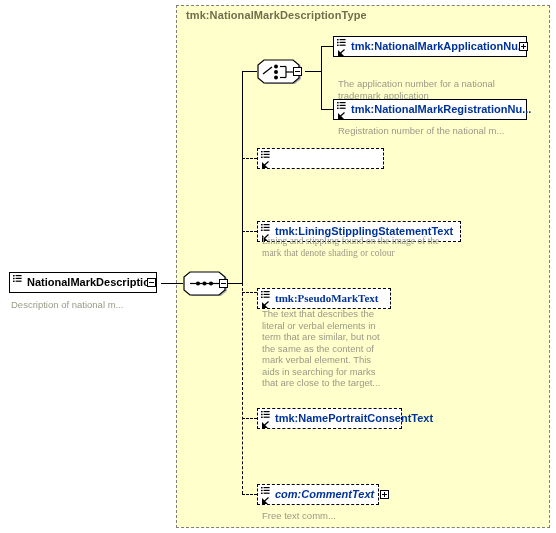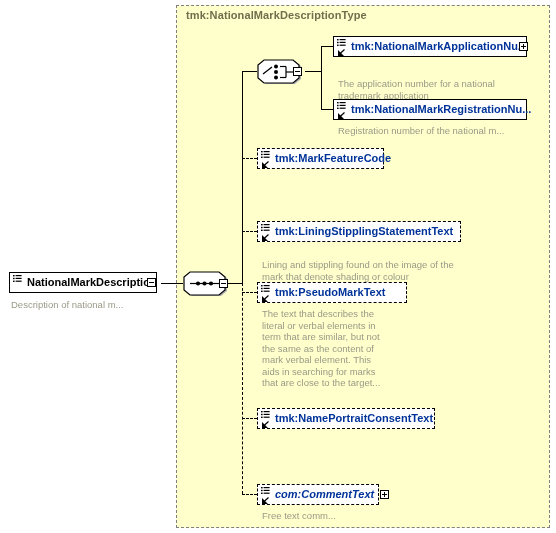--- a/index.html
+++ b/index.html
@@ -259,42 +259,41 @@
     <svg class="elem-icon" viewBox="0 0 13 19">
       <rect x="1" y="1" width="1.6" height="1.4" fill="#000"></rect>
       <rect x="3.6" y="1" width="6" height="1.2" fill="#000"></rect>
       <rect x="1" y="3.8" width="1.6" height="1.4" fill="#000"></rect>
       <rect x="3.6" y="3.8" width="6" height="1.2" fill="#000"></rect>
       <rect x="1" y="6.6" width="1.6" height="1.4" fill="#000"></rect>
       <rect x="3.6" y="6.6" width="6" height="1.2" fill="#000"></rect>
       <path d="M2 18 L2 12 L8 18 Z" fill="#000"></path>
       <path d="M3 16.5 L8.5 11.5" stroke="#000" stroke-width="1.2"></path>
     </svg>
-    <span class="label">tmk:MarkFeatureCode</span>
   </div>
 
   <div class="shadow" style="left:261px; top:225px; width:196px; height:21px;"></div>
   <div class="node dashed child" style="left:257px; top:221px; width:204px;">
     <svg class="elem-icon" viewBox="0 0 13 19">
       <rect x="1" y="1" width="1.6" height="1.4" fill="#000"></rect>
       <rect x="3.6" y="1" width="6" height="1.2" fill="#000"></rect>
       <rect x="1" y="3.8" width="1.6" height="1.4" fill="#000"></rect>
       <rect x="3.6" y="3.8" width="6" height="1.2" fill="#000"></rect>
       <rect x="1" y="6.6" width="1.6" height="1.4" fill="#000"></rect>
       <rect x="3.6" y="6.6" width="6" height="1.2" fill="#000"></rect>
       <path d="M2 18 L2 12 L8 18 Z" fill="#000"></path>
       <path d="M3 16.5 L8.5 11.5" stroke="#000" stroke-width="1.2"></path>
     </svg>
     <span class="label">tmk:LiningStipplingStatementText</span>
   </div>
-  <div class="anno" style="left:262px; top:259px; width:230px;">Lining and stippling found on the image of the
+  <div class="anno" style="left:262px; top:236px; width:230px;font-family:Liberation Serif, serif;">Lining and stippling found on the image of the
 mark that denote shading or colour</div>
 
   <div class="shadow" style="left:261px; top:286px; width:124px; height:21px;"></div>
-  <div class="node dashed child" style="left:257px; top:282px; width:150px;">
+  <div class="node dashed child" style="left:257px; top:288px; width:134px;font-family:Liberation Serif, serif;">
     <svg class="elem-icon" viewBox="0 0 13 19">
       <rect x="1" y="1" width="1.6" height="1.4" fill="#000"></rect>
       <rect x="3.6" y="1" width="6" height="1.2" fill="#000"></rect>
       <rect x="1" y="3.8" width="1.6" height="1.4" fill="#000"></rect>
       <rect x="3.6" y="3.8" width="6" height="1.2" fill="#000"></rect>
       <rect x="1" y="6.6" width="1.6" height="1.4" fill="#000"></rect>
       <rect x="3.6" y="6.6" width="6" height="1.2" fill="#000"></rect>
       <path d="M2 18 L2 12 L8 18 Z" fill="#000"></path>
       <path d="M3 16.5 L8.5 11.5" stroke="#000" stroke-width="1.2"></path>
     </svg>
@@ -302,21 +301,21 @@
   </div>
   <div class="anno" style="left:262px; top:308px; width:140px;">The text that describes the
 literal or verbal elements in
 term that are similar, but not
 the same as the content of
 mark verbal element. This
 aids in searching for marks
 that are close to the target...</div>
 
   <div class="shadow" style="left:261px; top:412px; width:172px; height:21px;"></div>
-  <div class="node dashed child" style="left:257px; top:408px; width:178px;">
+  <div class="node dashed child" style="left:257px; top:408px; width:145px;">
     <svg class="elem-icon" viewBox="0 0 13 19">
       <rect x="1" y="1" width="1.6" height="1.4" fill="#000"></rect>
       <rect x="3.6" y="1" width="6" height="1.2" fill="#000"></rect>
       <rect x="1" y="3.8" width="1.6" height="1.4" fill="#000"></rect>
       <rect x="3.6" y="3.8" width="6" height="1.2" fill="#000"></rect>
       <rect x="1" y="6.6" width="1.6" height="1.4" fill="#000"></rect>
       <rect x="3.6" y="6.6" width="6" height="1.2" fill="#000"></rect>
       <path d="M2 18 L2 12 L8 18 Z" fill="#000"></path>
       <path d="M3 16.5 L8.5 11.5" stroke="#000" stroke-width="1.2"></path>
     </svg>

